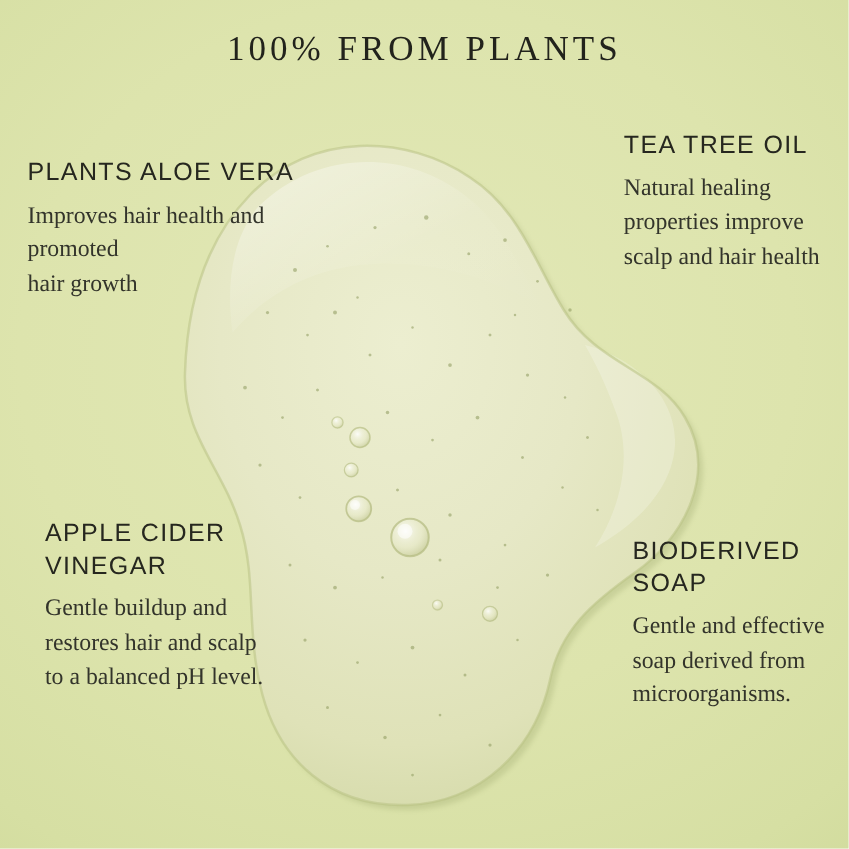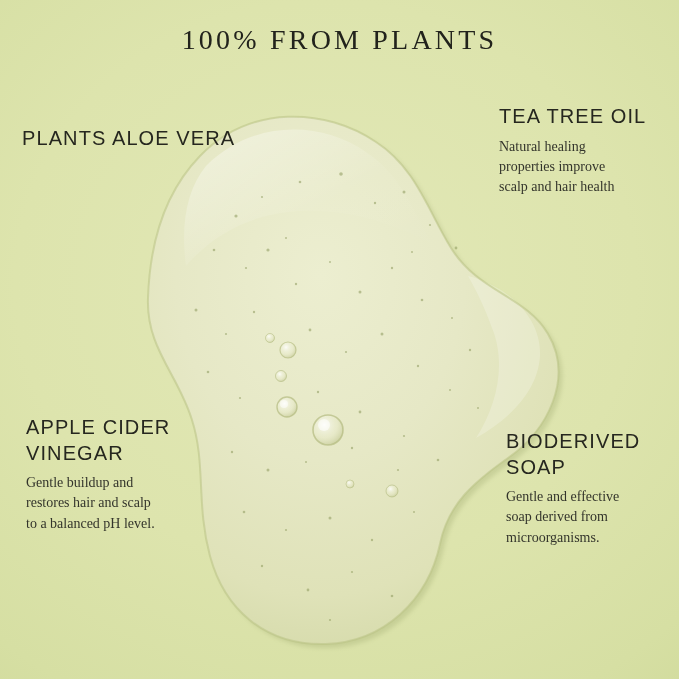--- a/index.html
+++ b/index.html
@@ -47,30 +47,30 @@
     font-weight: 400;
     font-size: 20px;
     letter-spacing: 1.1px;
     color: #26271f;
     line-height: 1.28;
     margin: 0 0 7px 0;
     white-space: pre-line;
   }
   .block .body {
     font-family: "Liberation Serif", serif;
-    font-size: 14px;
+    font-size: 19px;
     line-height: 1.45;
     color: #33342b;
     margin: 0;
     white-space: pre-line;
   }
 
   #blk-aloe   { left: 22px;  top: 126px; width: 258px; }
   #blk-tea    { left: 499px; top: 104px; width: 172px; }
-  #blk-acv    { left: 26px;  top: 415px; width: 230px; }
+  #blk-acv    { left: 36px;  top: 415px; width: 230px; }
   #blk-soap   { left: 499px; top: 429px; width: 180px; margin-left: 7px; }
 
   #blk-tea .heading, #blk-soap .heading { text-align: left; }
 
   .tea-head { font-size: 19.5px; letter-spacing: 1.1px; }
 </style>
 </head>
 <body>
 
 <div id="poster">
@@ -188,20 +188,22 @@
         <circle cx="286" cy="238" r="1"></circle>
           <circle cx="412" cy="252" r="1"></circle>
         <circle cx="470" cy="350" r="1.2"></circle>
           <circle cx="478" cy="408" r="1"></circle>
       </g>
     </svg>
   </div>
 
   <div class="block" id="blk-aloe">
     <p class="heading">PLANTS  ALOE VERA</p>
+    <p class="body">Improves hair health and promoted
+hair growth</p>
   </div>
 
   <div class="block" id="blk-tea">
     <p class="heading tea-head">TEA TREE OIL</p>
     <p class="body">Natural healing
 properties improve
 scalp and hair health</p>
   </div>
 
   <div class="block" id="blk-acv">

